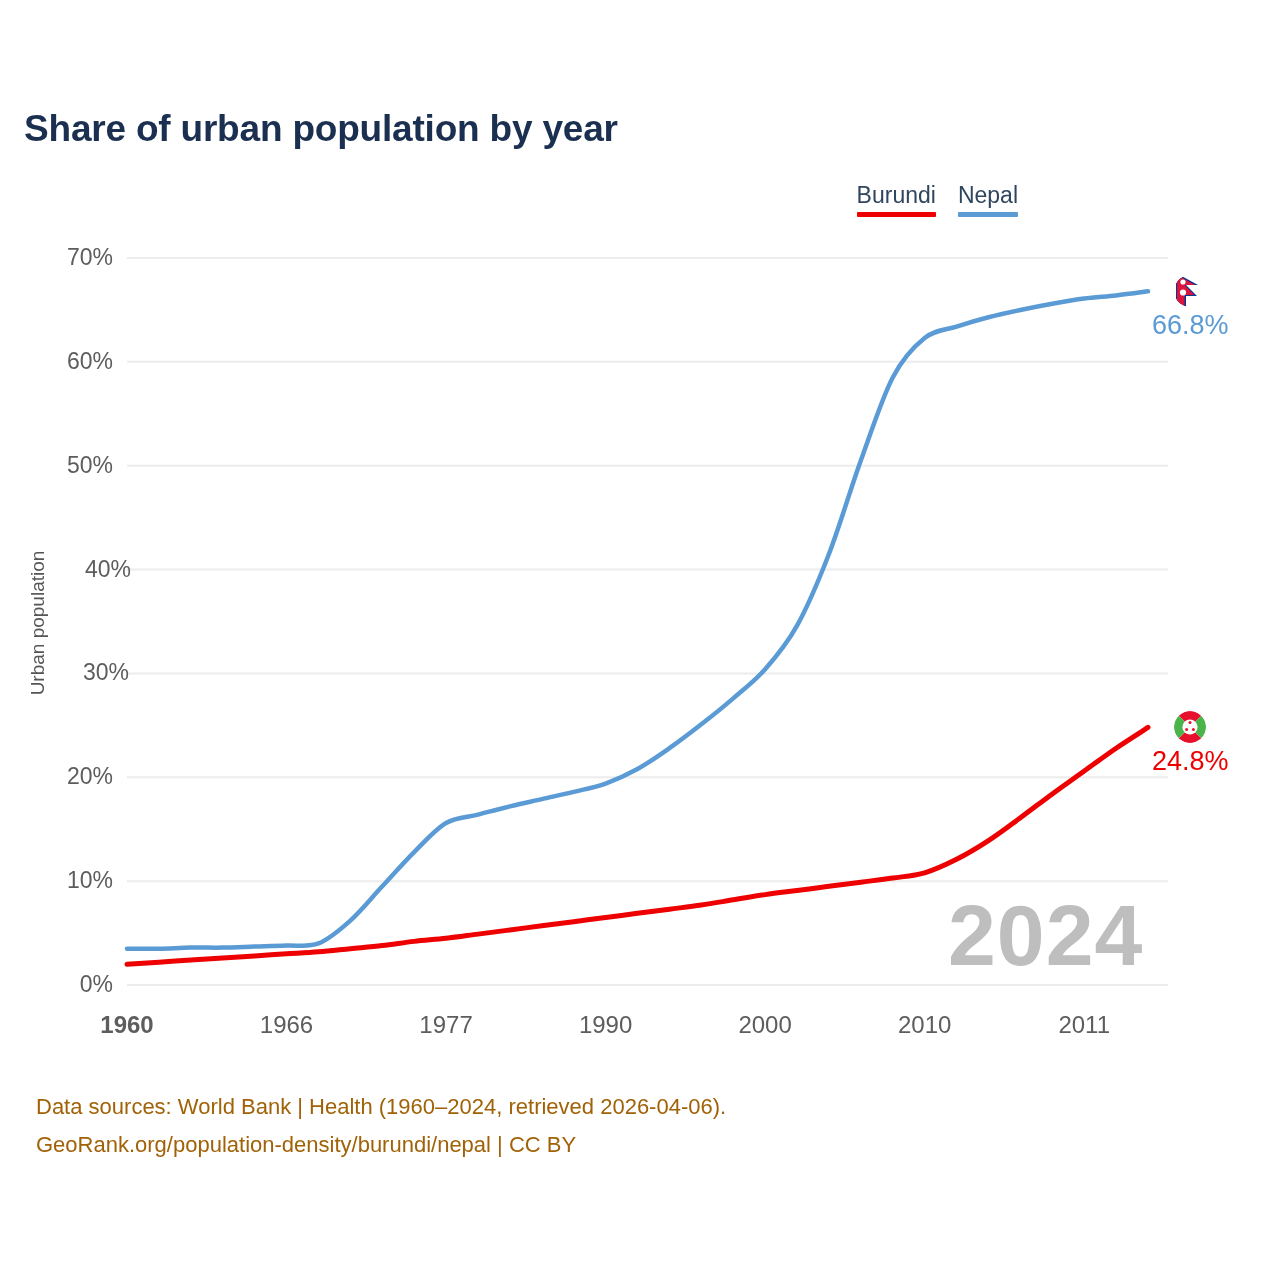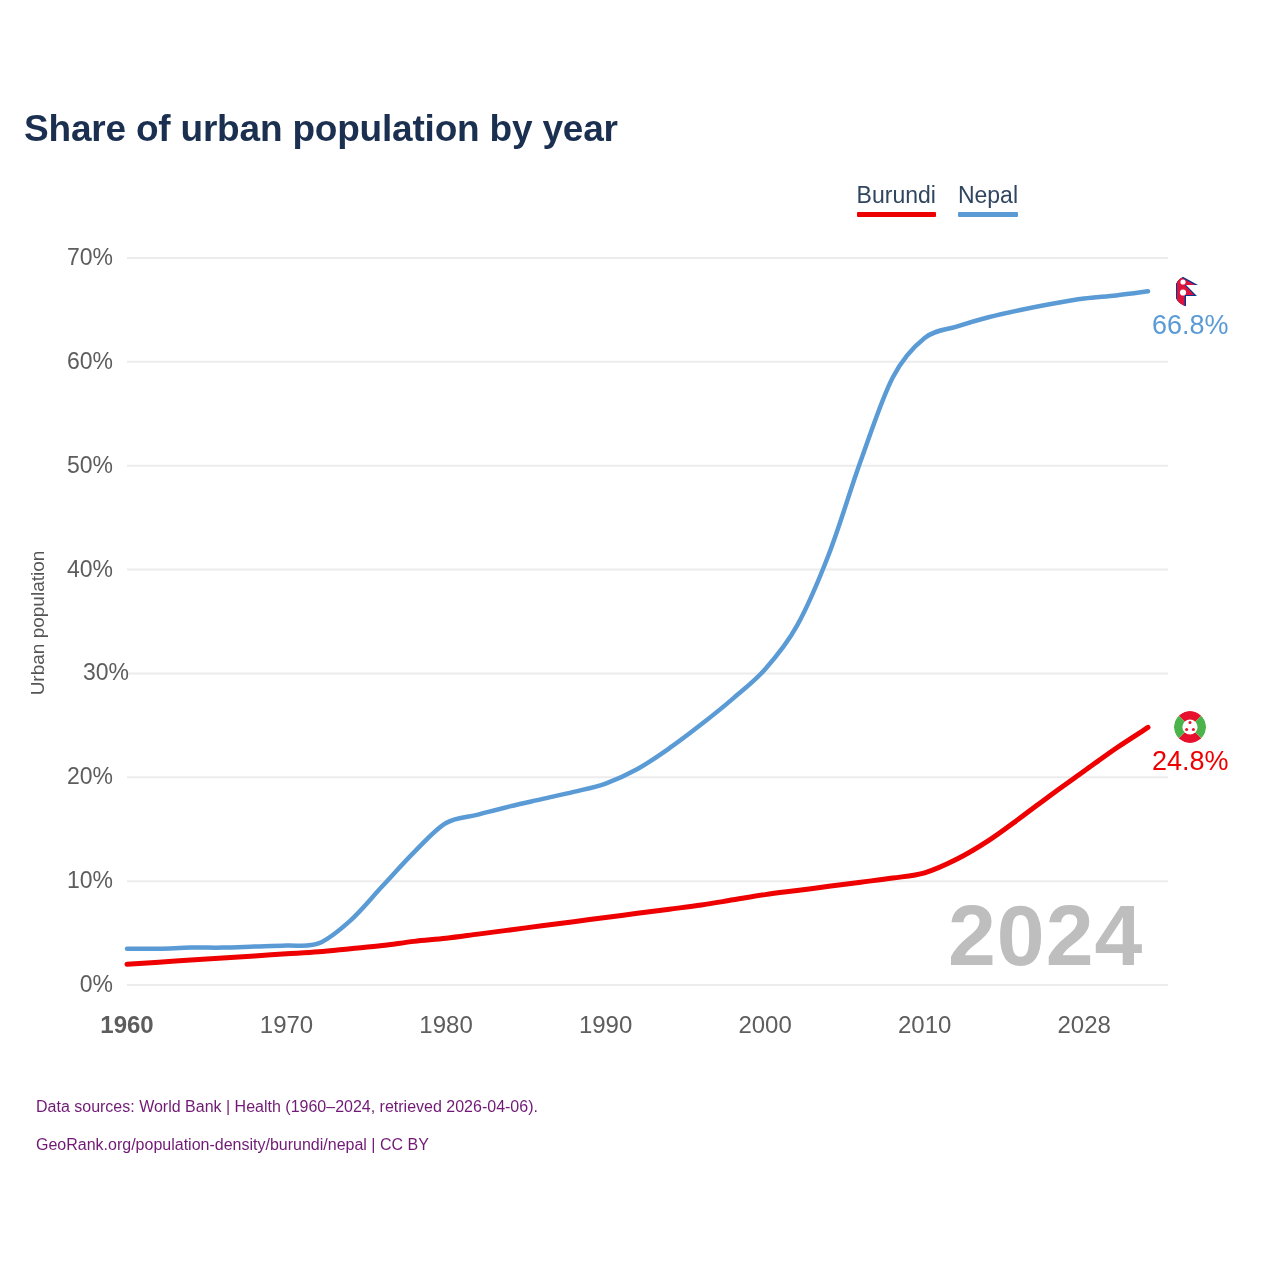--- a/index.html
+++ b/index.html
@@ -135,22 +135,22 @@
     overflow: hidden;
     flex: 0 0 auto;
     background: #fff;
   }
 
   
   #footer {
     position: absolute;
     left: 36px;
     top: 1088px;
-    font-size: 16px;
-    color: #701a75;
+    font-size: 22px;
+    color: #a16207;
     line-height: 38px;
   }
   #footer div { white-space: nowrap; }
 </style>
 </head>
 <body>
 
 <div id="chart-root">
 
   <div id="chart-title">Share of urban population by year</div>
@@ -185,33 +185,33 @@
         </g>
     </svg>
 
     <div id="y-axis-title">Urban population</div>
 
     <div id="y-tick-labels">
         <div class="y-tick-label" style="left: 23px; top: 985px;">0%</div>
         <div class="y-tick-label" style="left: 23px; top: 881.143px;">10%</div>
         <div class="y-tick-label" style="left: 23px; top: 777.286px;">20%</div>
         <div class="y-tick-label" style="left: 39px; top: 673.429px;">30%</div>
-        <div class="y-tick-label" style="left: 23px; top: 569.571px; text-align: right;">40%</div>
+        <div class="y-tick-label" style="left: 41px; top: 569.571px; text-align: right;">40%</div>
         <div class="y-tick-label" style="left: 23px; top: 465.714px;">50%</div>
         <div class="y-tick-label" style="left: 23px; top: 361.857px;">60%</div>
         <div class="y-tick-label" style="left: 23px; top: 258px;">70%</div>
       </div>
     <div id="x-tick-labels">
         <div class="x-tick-label" style="left: 67px; top: 1011px; font-weight: bold;">1960</div>
-        <div class="x-tick-label" style="left: 226.531px; top: 1011px;">1970</div>
-        <div class="x-tick-label" style="left: 386.062px; top: 1011px;">1980</div>
+        <div class="x-tick-label" style="left: 226.531px; top: 1011px;">1966</div>
+        <div class="x-tick-label" style="left: 386.062px; top: 1011px;">1977</div>
         <div class="x-tick-label" style="left: 545.594px; top: 1011px;">1990</div>
         <div class="x-tick-label" style="left: 705.125px; top: 1011px;">2000</div>
         <div class="x-tick-label" style="left: 864.656px; top: 1011px;">2010</div>
-        <div class="x-tick-label" style="left: 1024.19px; top: 1011px;">2028</div>
+        <div class="x-tick-label" style="left: 1024.19px; top: 1011px;">2011</div>
       </div>
 
     <div id="watermark-year">2024</div>
 
     <div class="endpoint" id="endpoint-nepal" style="left: 1152px; top: 275.234px;">
       <span class="flag-badge">
         <svg viewBox="0 0 32 32" width="32" height="32">
           <defs>
             <clipPath id="clipNepal">
                 <circle cx="16" cy="16" r="16"></circle>

